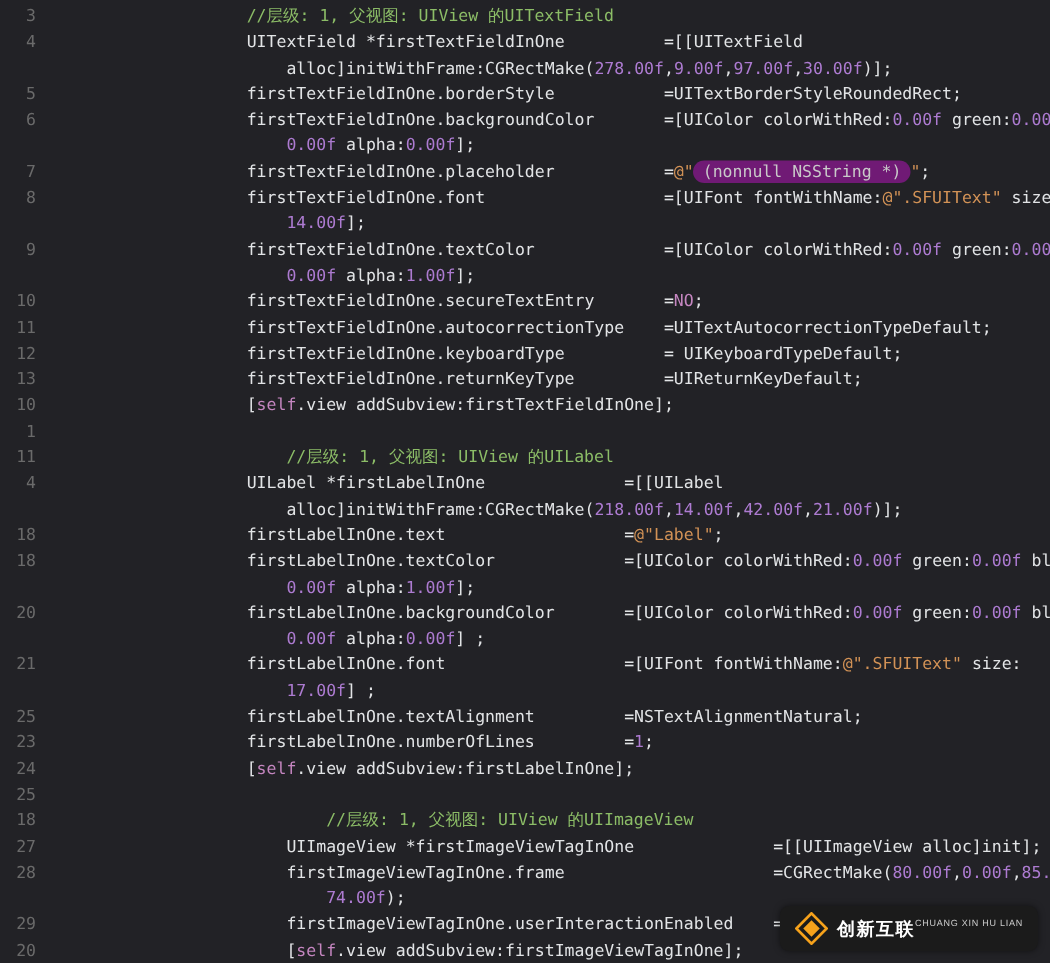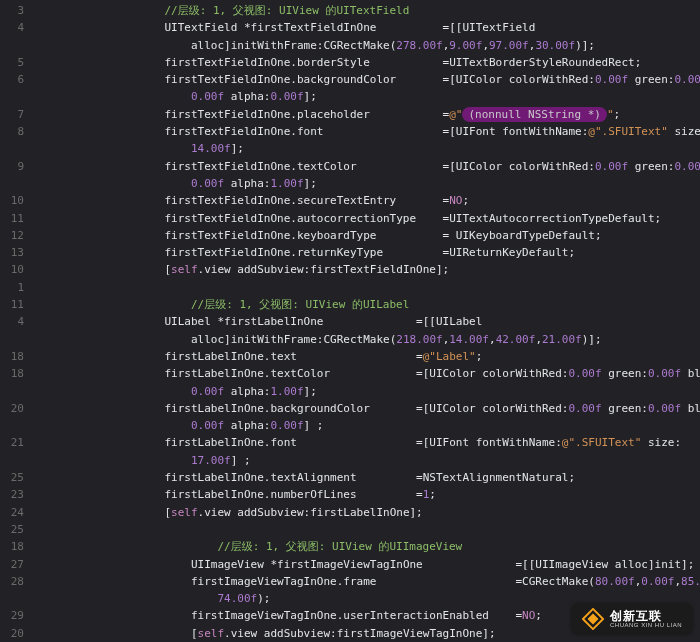--- a/index.html
+++ b/index.html
@@ -75,21 +75,21 @@
     color: #fff;
     font-size: 13px;
     box-shadow: 0 0 4px rgba(0,0,0,.5);
   }
   .watermark-logo {
     width: 22px;
     height: 22px;
     position: relative;
   }
   .watermark-logo svg { display: block; }
-  .watermark-text { display: flex; flex-direction: column; line-height: 1.05; }
+  .watermark-text { display: flex; flex-direction: row; line-height: 1.05; }
   .watermark-text .cn { font-size: 12px; font-weight: 600; letter-spacing: 1px; }
   .watermark-text .en { font-size: 6px; letter-spacing: .5px; color: #ccc; }
 </style>
 </head>
 <body>
 
 <div class="editor">
   <div class="gutter" id="gutter">
       <div>3</div>
       <div>4</div>

